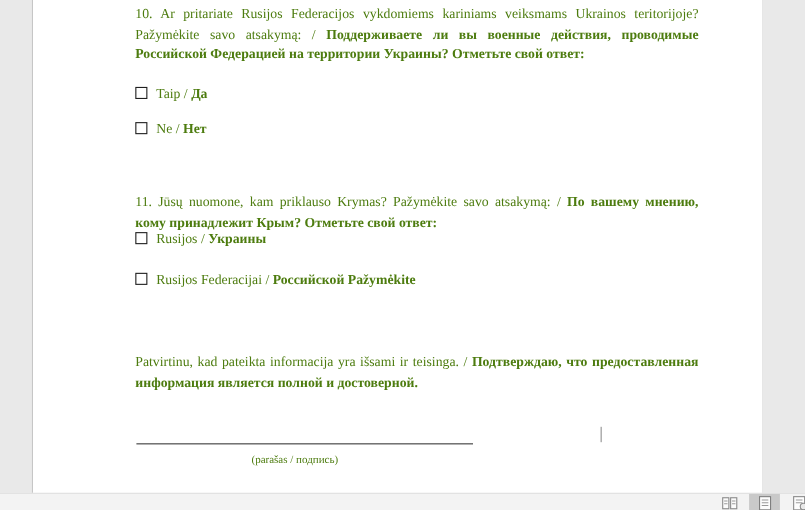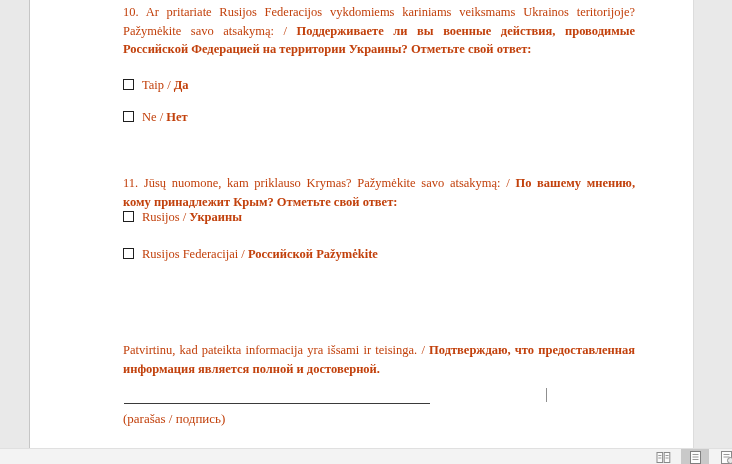--- a/index.html
+++ b/index.html
@@ -1,21 +1,21 @@
 <!DOCTYPE html>
 <html><head>
 <meta charset="utf-8">
 <style>
   * { margin:0; padding:0; box-sizing:border-box; }
   html,body { width:732px; height:464px; }
   .stage {
     position:relative; width:732px; height:464px; overflow:hidden;
     background:#e9e9e9;
     font-family:"Liberation Serif","DejaVu Serif",serif;
-    color:#c2410c;
+    color:#4d7c0f;
   }
   .page {
     position:absolute; left:29px; top:0; width:665px; height:449px;
     background:#ffffff;
     border-left:1px solid #c6c6c6; border-right:1px solid #dcdcdc;
   }
   .para {
     position:absolute; left:93px; width:512px;
     font-size:12.5px; line-height:18.6px;
     text-align:justify;
@@ -28,21 +28,21 @@
   .checkbox {
     display:inline-block; width:11px; height:11px; flex:0 0 11px;
     border:1.2px solid #1f1f1f; background:#fff; margin:1px 8px 0 0;
   }
   .sigline {
     position:absolute; left:94px; top:403px; width:306px; height:0;
     border-top:1px solid #3a3a3a;
   }
   .sigcaption {
     position:absolute; left:93px; top:412px; width:290px;
-    font-size:13px; text-align:left; line-height:13px;
+    font-size:10px; text-align:center; line-height:13px;
   }
   .caret {
     position:absolute; left:546px; top:388px; width:1px; height:14px;
     background:#8f8f8f;
   }
   .statusbar {
     position:absolute; left:0; top:448px; width:732px; height:16px;
     background:#f3f3f3; border-top:1px solid #e0e0e0;
   }
   .viewbtn {
@@ -77,21 +77,21 @@
     <div class="opt" style="top:210px">
       <span class="checkbox"></span>
       <span><span class="lt">Rusijos / </span><span class="ru">Украины</span></span>
     </div>
 
     <div class="opt" style="top:247px">
       <span class="checkbox"></span>
       <span><span class="lt">Rusijos Federacijai / </span><span class="ru">Российской Pažymėkite</span></span>
     </div>
 
-    <p class="para" style="top:341px"><span class="lt">Patvirtinu, kad pateikta informacija yra išsami ir teisinga. / </span><span class="ru">Подтверждаю, что предоставленная информация является полной и достоверной.</span></p>
+    <p class="para" style="top:320px"><span class="lt">Patvirtinu, kad pateikta informacija yra išsami ir teisinga. / </span><span class="ru">Подтверждаю, что предоставленная информация является полной и достоверной.</span></p>
 
     <div class="sigline"></div>
     <div class="sigcaption">(parašas / подпись)</div>
 
   </div>
 
   <div class="caret"></div>
 
   <div class="statusbar"></div>
 

